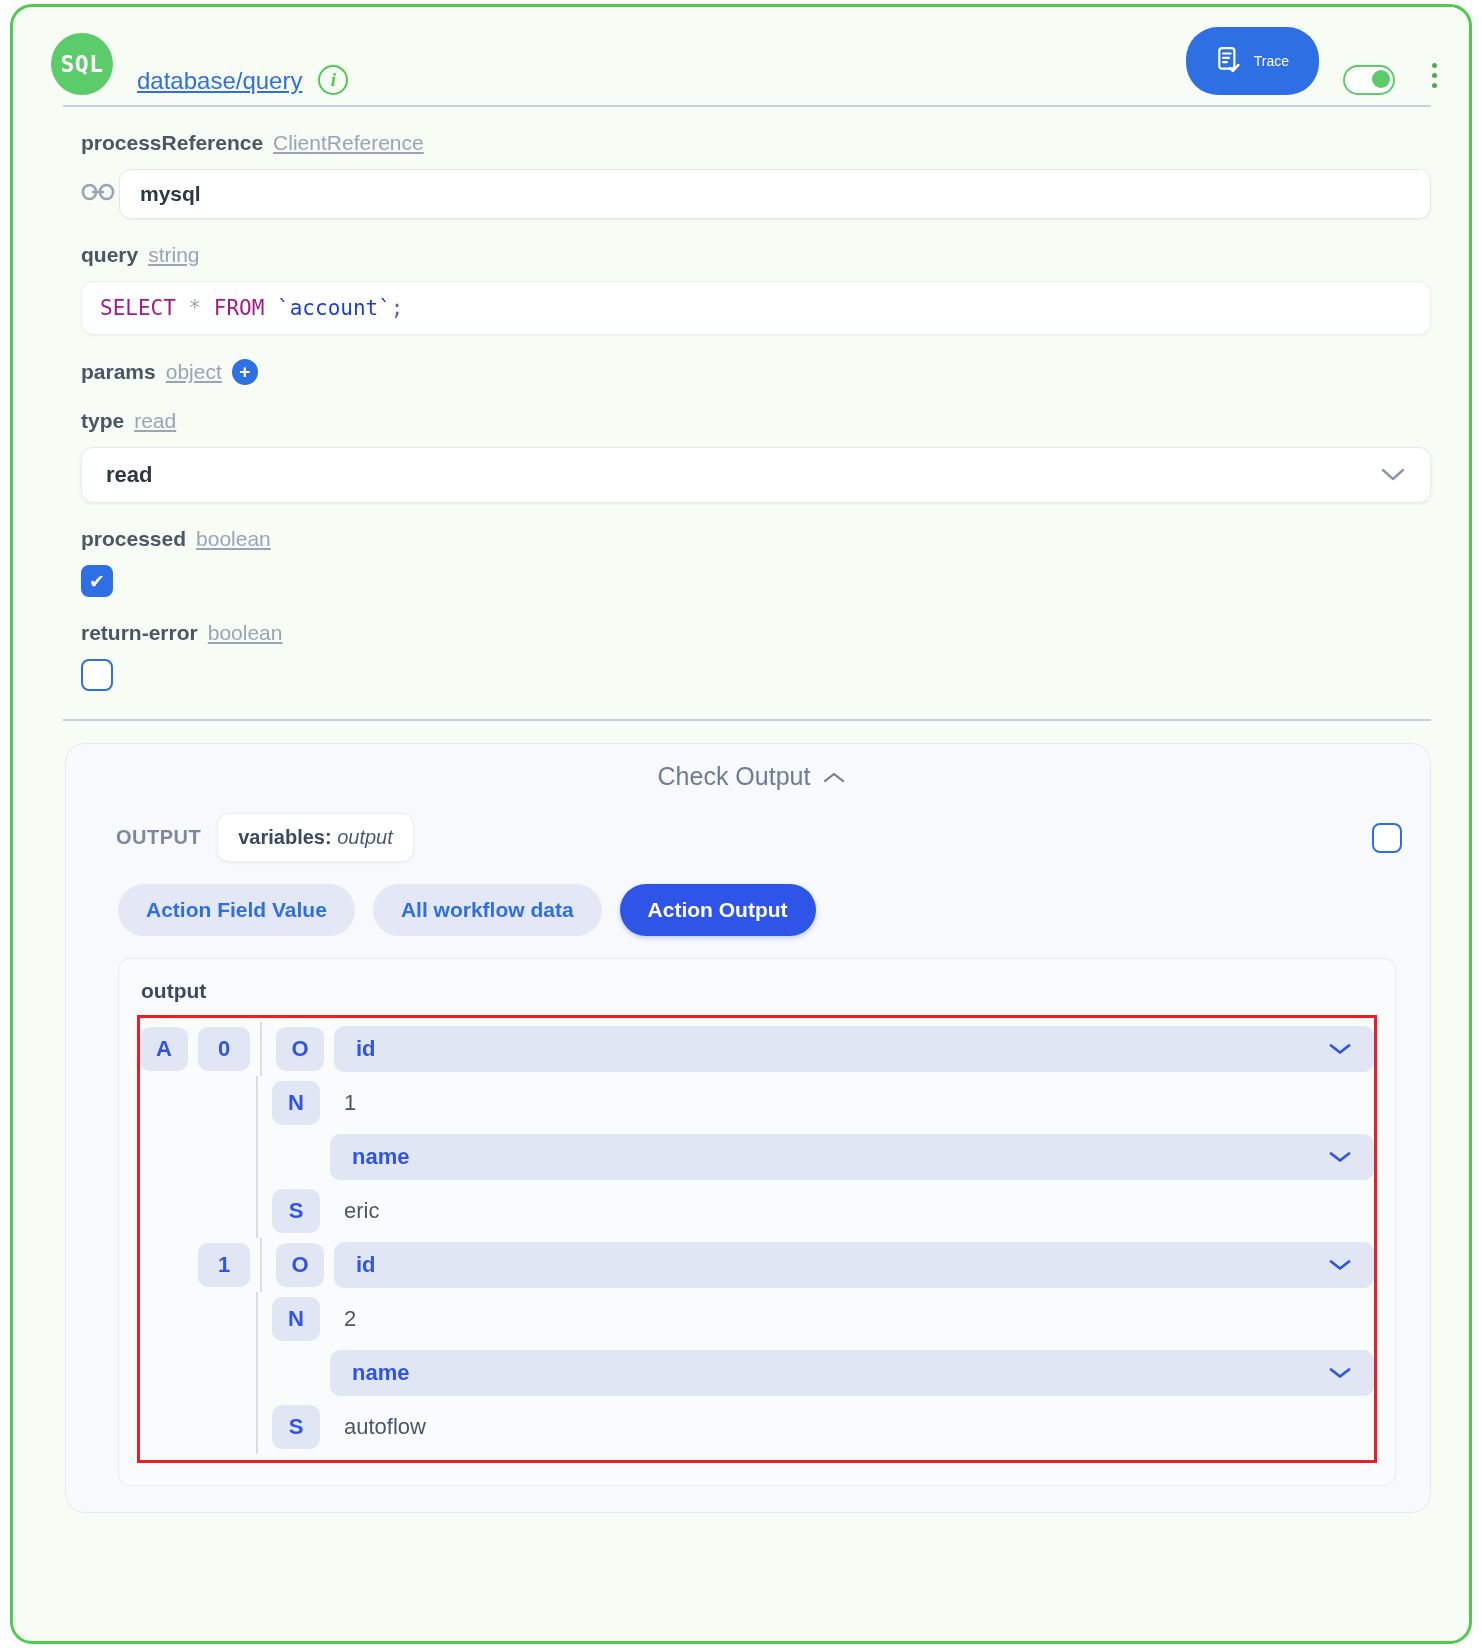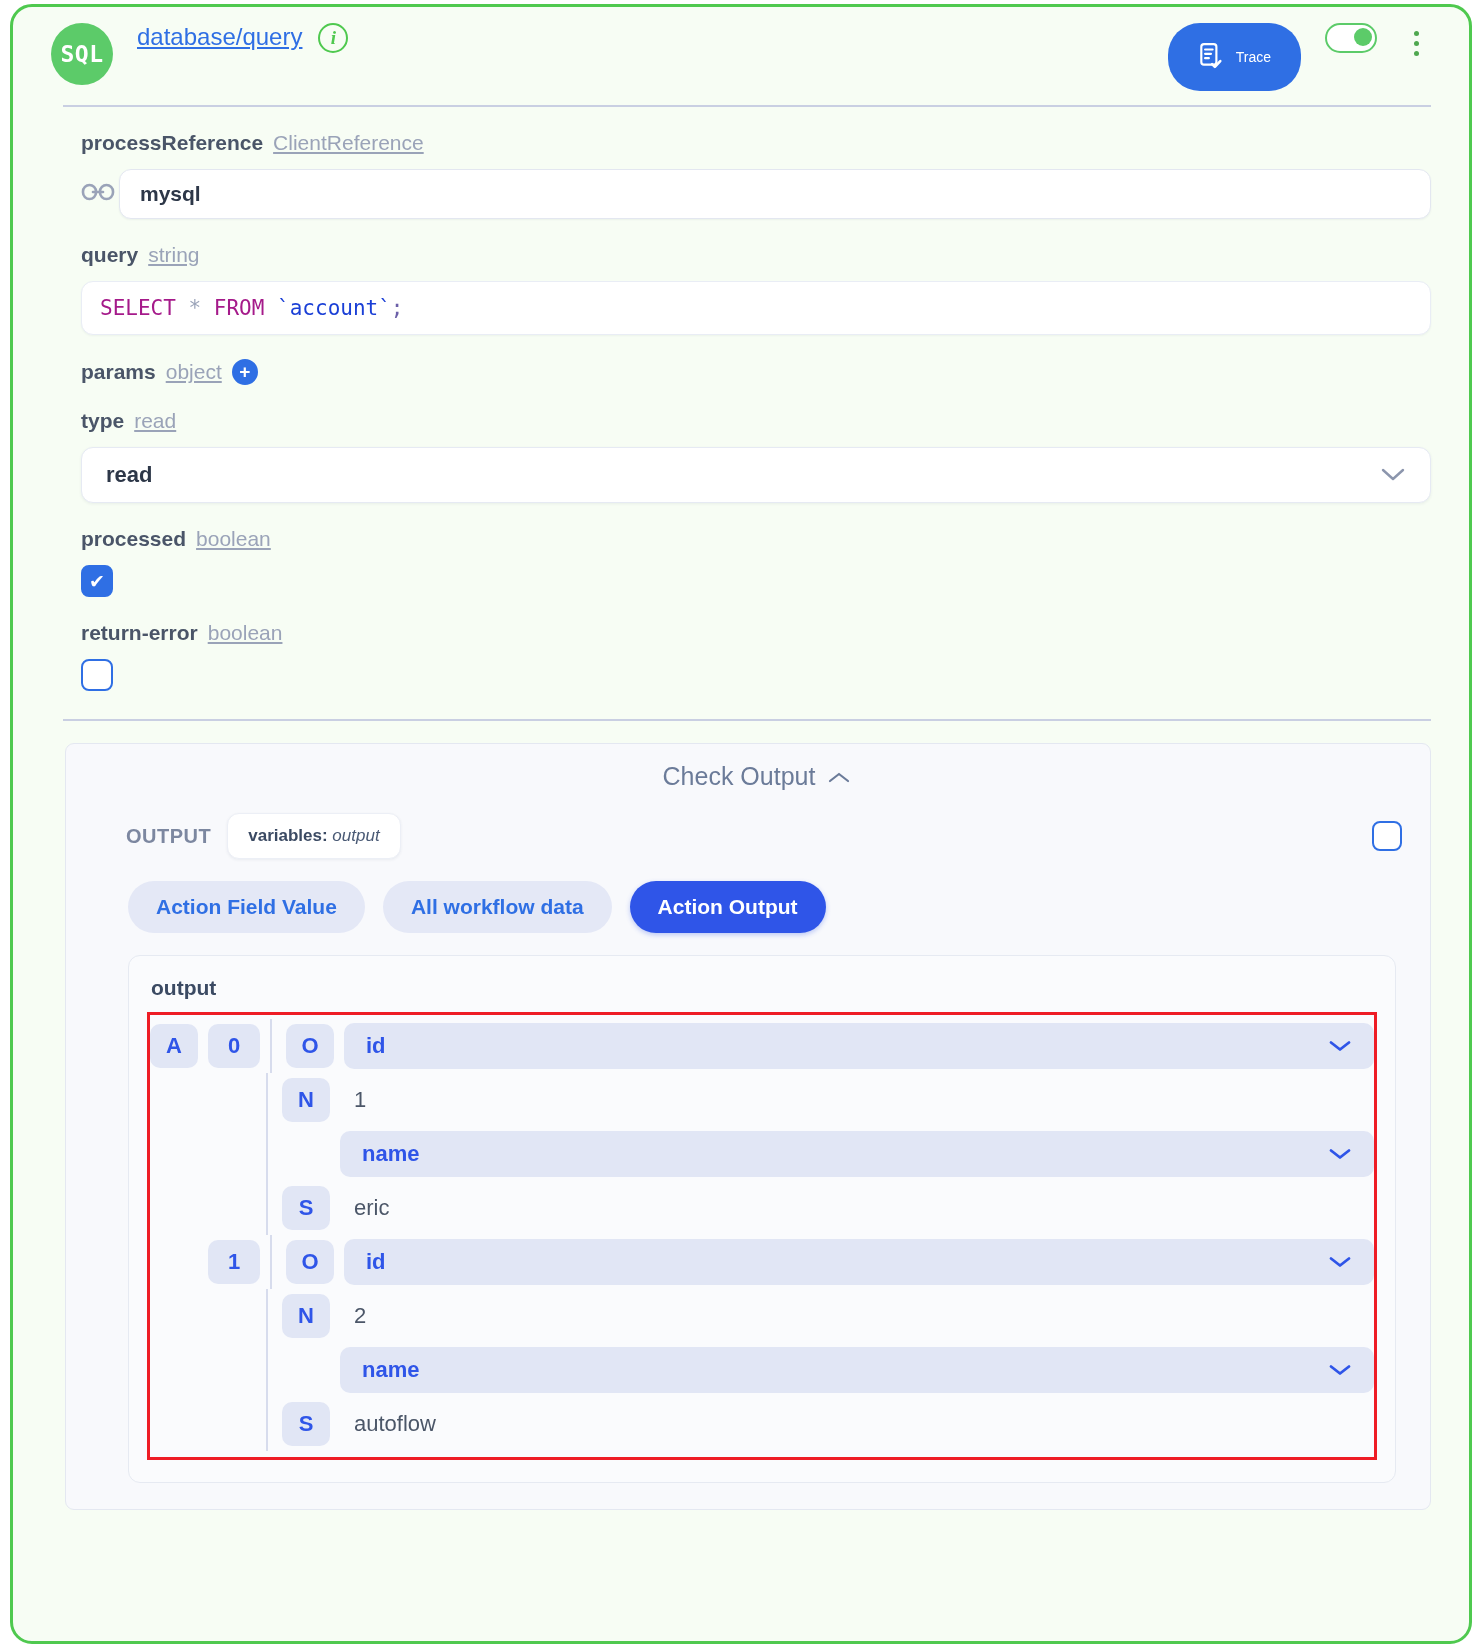--- a/index.html
+++ b/index.html
@@ -21,22 +21,22 @@
     border-radius: 22px;
     overflow: hidden;
   }
   .node-top-accent {
     position:absolute; left: 690px; top:-3px; width: 120px; height:3px;
     background:#2f6fe4;
   }
 
   
   .node-header {
-    display:flex; align-items:flex-start;
-    padding: 16px 34px 0 38px;
+    display:flex; align-items:flex-end;
+    padding: 16px 16px 0 38px;
     height: 88px;
   }
   .sql-badge {
     width: 62px; height: 62px; border-radius: 50%;
     background: #5ccb69;
     color:#fff; font-weight:bold; font-size: 23px;
     display:flex; align-items:center; justify-content:center;
     letter-spacing: .5px;
     font-family: "DejaVu Sans Mono", monospace;
     flex: 0 0 auto;
@@ -149,37 +149,37 @@
   .cb.checked::after {
     content:"✔"; color:#fff; font-size:19px; line-height:1;
   }
 
   .hr2 { margin: 28px 38px 0 50px; border-top: 2px solid #c9cfe2; }
 
   
   .check-panel {
     margin: 22px 38px 0 52px;
     background:#f8f9fc;
-    border:1px solid #e4e8f1; border-radius: 9px;
-    padding: 18px 22px 26px 40px;
+    border:1px solid #e4e8f1; border-radius: 20px;
+    padding: 18px 22px 26px 30px;
   }
   .check-title {
     text-align:center; font-size: 25px; color:#6b7b99;
     display:flex; align-items:center; justify-content:center; gap:12px;
     cursor:pointer;
   }
   .output-row {
     display:flex; align-items:center; gap:16px;
     margin-top: 22px; padding-left: 20px;
   }
   .output-label { font-size: 20px; font-weight:bold; color:#7c87a0; letter-spacing:.5px; }
   .var-chip {
     background:#fff; border:1px solid #eceff6; border-radius: 12px;
     box-shadow: 0 1px 3px rgba(40,50,80,.07);
-    padding: 12px 20px; font-size: 17px; color:#3b4a63;
+    padding: 12px 20px; font-size: 20px; color:#3b4a63;
   }
   .var-chip b { font-weight:bold; }
   .var-chip i { font-style: italic; color:#4a5a75; }
   .out-spacer{flex:1 1 auto;}
   .cb-plain {
     width:30px;height:30px;border-radius:8px;
     border:2.5px solid #2f6fe4; background:#fff; cursor:pointer;
     margin-right: 6px;
   }
 

